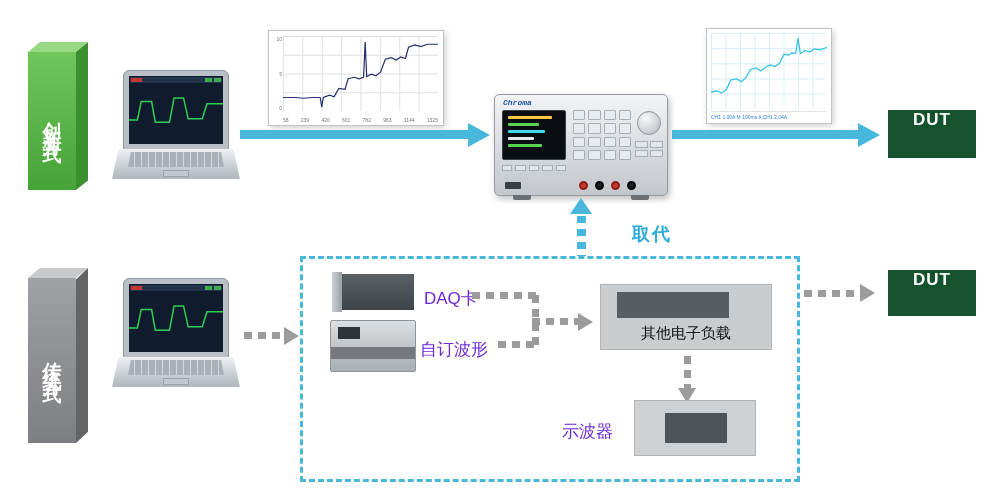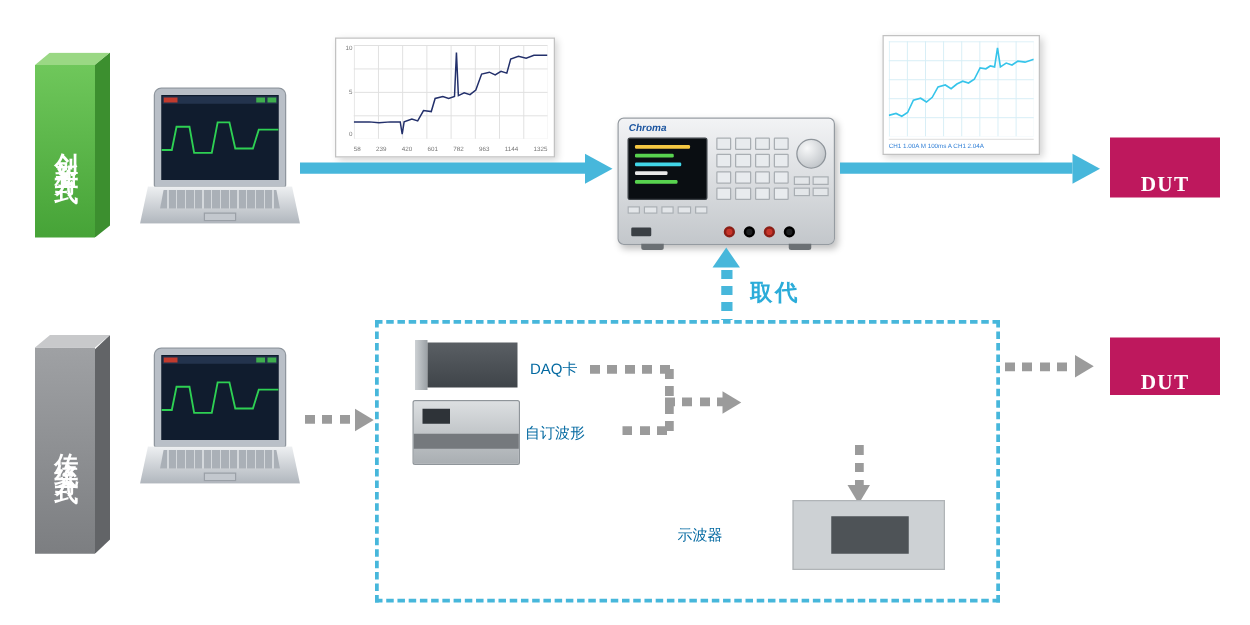--- a/index.html
+++ b/index.html
@@ -64,21 +64,21 @@
   .scope-status { position:absolute; left:4px; right:4px; bottom:1px; height:11px;
                   font-size:5px; color:#2f7fd6; display:flex; align-items:center;
                   border-top:1px solid #e3e3e3; }
 
   
   .instrument { position:absolute; left:494px; top:94px; width:174px; height:102px;
                 background:linear-gradient(180deg,#f2f3f5,#c3c7cb);
                 border:1px solid #959ba1; border-radius:5px;
                 box-shadow:2px 3px 6px rgba(0,0,0,.25); }
   .inst-brand { position:absolute; top:3px; left:8px; font-size:8px; font-weight:bold;
-                font-style:italic; color:#1c55a0; }
+                font-style:italic; color:#1c55a0;font-family:Liberation Mono, monospace; }
   .inst-screen{ position:absolute; top:15px; left:7px; width:64px; height:50px;
                 background:#0a0e12; border:1px solid #3a3f44; border-radius:2px;
                 padding:5px; display:flex; flex-direction:column; gap:4px; }
   .sline { height:3px; border-radius:1px; }
   .inst-softkeys { position:absolute; top:70px; left:7px; width:64px; display:flex; gap:3px; }
   .inst-softkeys i { flex:1; height:6px; background:#e3e6e9; border:1px solid #a9aeb3; }
   .inst-keypad { position:absolute; top:15px; left:78px; width:58px; height:50px;
                  display:grid; grid-template-columns:repeat(4,1fr);
                  grid-template-rows:repeat(4,1fr); gap:3px; }
   .inst-keypad i { background:#e8ebee; border:1px solid #a9aeb3; border-radius:1px; }
@@ -91,23 +91,23 @@
   .inst-ports { position:absolute; bottom:5px; left:84px; display:flex; gap:7px; align-items:center; }
   .term { width:9px; height:9px; border-radius:50%; }
   .term.red   { background:#c8352a; border:2px solid #8c1f17; }
   .term.black { background:#1d1f21; border:2px solid #000; }
   .inst-usb { position:absolute; bottom:6px; left:10px; width:16px; height:7px;
               background:#3a3f44; border-radius:1px; }
   .inst-foot { position:absolute; bottom:-5px; width:18px; height:5px;
                background:#6b7074; border-radius:0 0 2px 2px; }
 
   
-  .dut { position:absolute; width:88px; background:#be185d; color:#fff; display:flex;
-         align-items:flex-end; justify-content:center; font-size:17px; font-weight:bold;
-         letter-spacing:1px;font-family:Liberation Serif, serif; }
+  .dut { position:absolute; width:88px; background:#14532d; color:#fff; display:flex;
+         align-items:flex-start; justify-content:center; font-size:17px; font-weight:bold;
+         letter-spacing:1px; }
 
   
   .arrow-solid { position:absolute; height:9px; background:#47b7db; }
   .head-right-cyan { position:absolute; width:0; height:0; border-top:12px solid transparent;
                      border-bottom:12px solid transparent; border-left:22px solid #47b7db; }
   .cyan-dash-v { position:absolute; width:9px;
                  background:repeating-linear-gradient(180deg,#47b7db 0 7px,transparent 7px 13px); }
   .head-up-cyan { position:absolute; width:0; height:0; border-left:11px solid transparent;
                   border-right:11px solid transparent; border-bottom:16px solid #47b7db; }
   .dash-h { position:absolute; height:7px;
@@ -115,21 +115,21 @@
   .dash-v { position:absolute; width:7px;
             background:repeating-linear-gradient(180deg,#9b9b9b 0 8px,transparent 8px 14px); }
   .head-right-gray { position:absolute; width:0; height:0; border-top:9px solid transparent;
                      border-bottom:9px solid transparent; border-left:15px solid #9b9b9b; }
   .head-down-gray { position:absolute; width:0; height:0; border-left:9px solid transparent;
                     border-right:9px solid transparent; border-top:15px solid #9b9b9b; }
 
   
   .flow-label { position:absolute; width:130px; text-align:center; font-size:15px;
                 color:#8f8f8f; letter-spacing:2px; }
-  .small-label { position:absolute; font-size:12px; color:#0369a1; }
+  .small-label { position:absolute; font-size:17px; color:#6d28d9; }
   .replace-label { position:absolute; font-size:18px; font-weight:bold; color:#2bacd9;
                    letter-spacing:2px; }
 
   
   .trad-box { position:absolute; left:300px; top:256px; width:500px; height:226px;
               border:3px dashed #47b7db; background:#fff; }
   .daq { position:absolute; left:332px; top:272px; width:82px; height:40px; }
   .daq-flange { position:absolute; left:0; top:0; width:10px; height:100%;
                 background:linear-gradient(90deg,#cdd1d4,#9aa0a5); }
   .daq-body { position:absolute; left:10px; top:2px; right:0; bottom:2px;
@@ -274,21 +274,21 @@
 
   <div class="arrow-solid" style="left:672px;top:130px;width:186px"></div>
   <div class="head-right-cyan" style="left:858px;top:123px"></div>
 
   <div class="dut" style="left:888px;top:110px;height:48px">
     <span>DUT</span>
   </div>
 
   <div class="head-up-cyan" style="left:570px;top:198px"></div>
   <div class="cyan-dash-v" style="left:577px;top:216px;height:40px"></div>
-  <div class="replace-label" style="left:600px;top:222px">取代</div>
+  <div class="replace-label" style="left:632px;top:222px">取代</div>
 
   <div class="method3d gray" style="left:28px;top:268px;height:175px">
     <div class="m-side"></div>
     <div class="m-top"></div>
     <div class="m-front">
       <span class="m-label">传统方式</span>
     </div>
   </div>
 
   <div class="laptop" style="left:112px;top:278px">
@@ -327,28 +327,32 @@
     <div class="sg-band"></div>
   </div>
   <div class="small-label" style="left:420px;top:338px">自订波形</div>
 
   <div class="dash-h" style="left:472px;top:292px;width:64px"></div>
   <div class="dash-h" style="left:498px;top:341px;width:36px"></div>
   <div class="dash-v" style="left:532px;top:295px;height:52px"></div>
   <div class="dash-h" style="left:532px;top:318px;width:48px"></div>
   <div class="head-right-gray" style="left:578px;top:313px"></div>
 
+  <div class="loadbox">
+    <div class="loadbox-screen"></div>
+    <div class="loadbox-label">其他电子负载</div>
+  </div>
 
   <div class="dash-v" style="left:684px;top:356px;height:34px"></div>
   <div class="head-down-gray" style="left:678px;top:388px"></div>
 
   <div class="scope">
     <div class="scope-screen"></div>
   </div>
-  <div class="small-label" style="left:542px;top:420px">示波器</div>
+  <div class="small-label" style="left:562px;top:420px">示波器</div>
 
   <div class="dash-h" style="left:804px;top:290px;width:58px"></div>
   <div class="head-right-gray" style="left:860px;top:284px"></div>
 
   <div class="dut" style="left:888px;top:270px;height:46px">
     <span>DUT</span>
   </div>
 
 </div>
 

